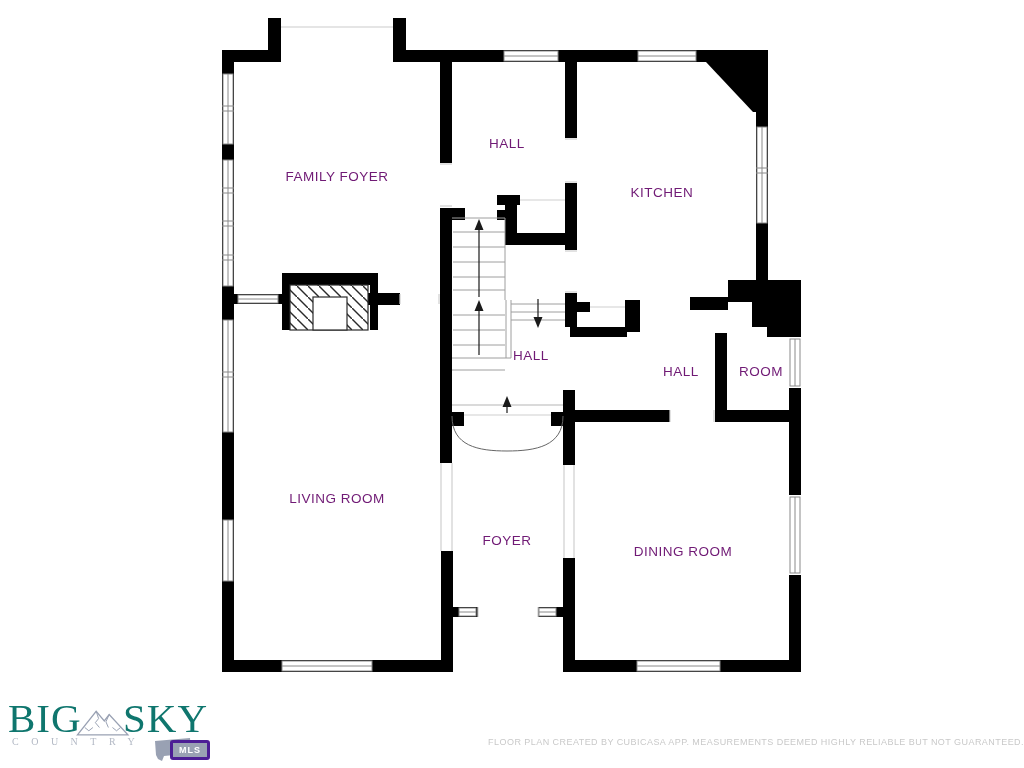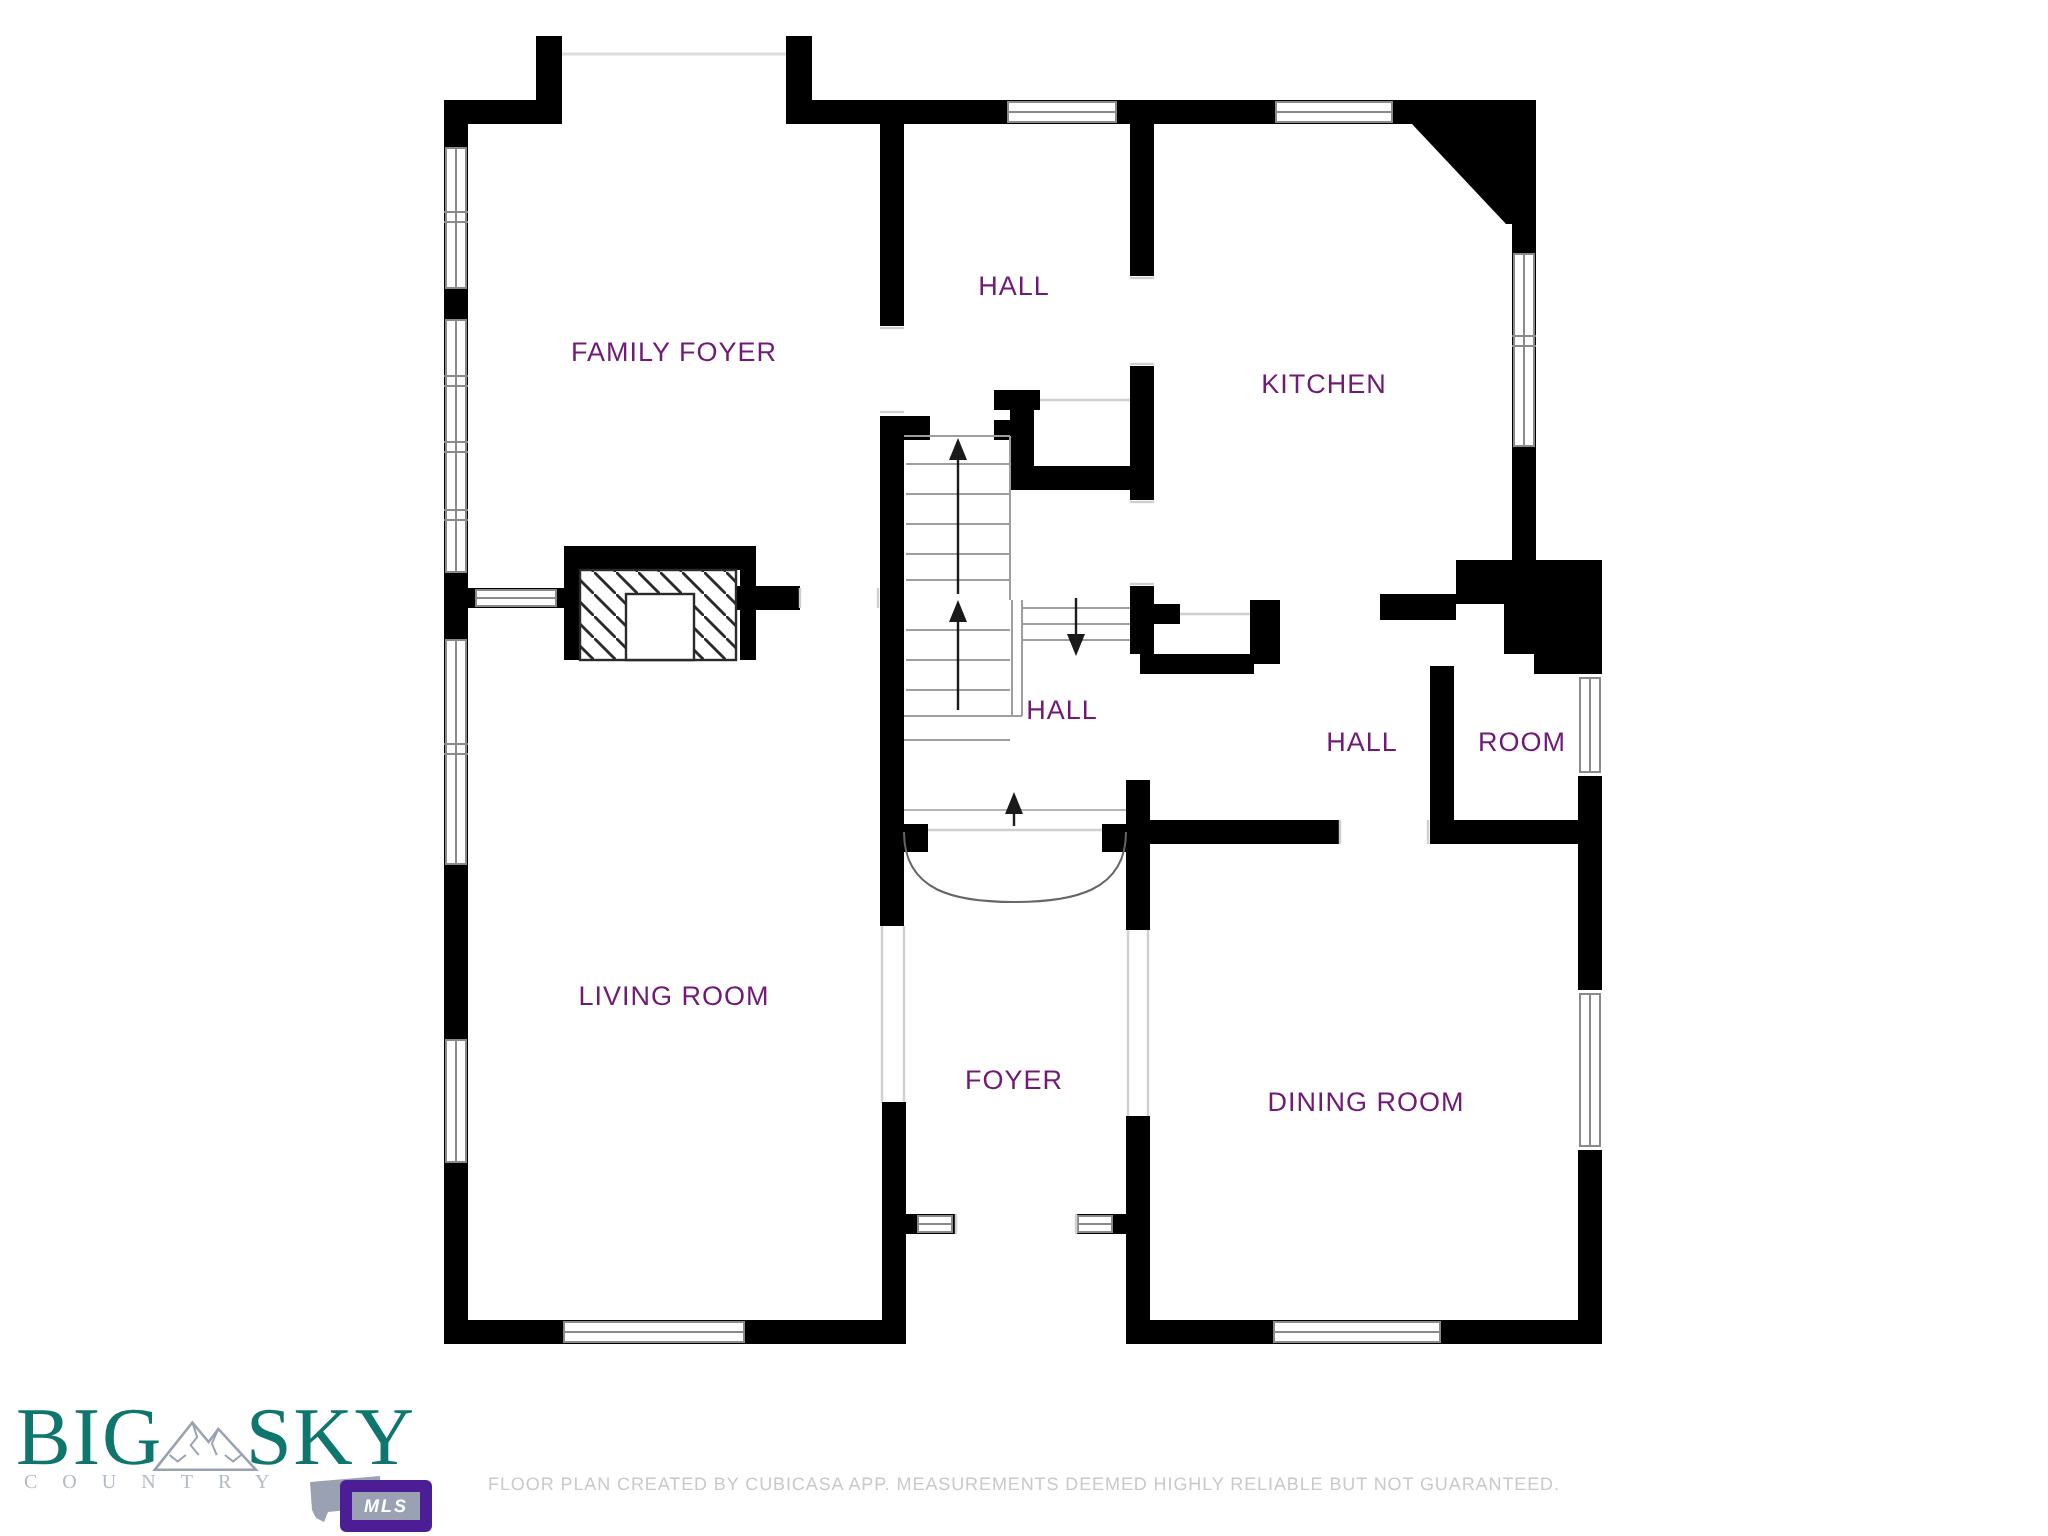--- a/index.html
+++ b/index.html
@@ -12,24 +12,24 @@
   .logo{position:absolute;left:8px;top:698px;width:200px;height:64px;}
   .logo-row{display:flex;align-items:flex-end;color:#0f766e;
             font-family:"Liberation Serif","DejaVu Serif",serif;font-size:41px;line-height:1;}
   .logo-word{letter-spacing:1px;}
   .logo-mountain{margin:0 -7px;position:relative;top:1px;}
   .logo-sub{margin-top:-3px;font-size:10px;color:#b3b9c5;letter-spacing:12.5px;
             font-family:"Liberation Serif","DejaVu Serif",serif;padding-left:4px;}
   .badge-wrap{position:absolute;left:146px;top:38px;width:52px;height:26px;}
   .montana{position:absolute;left:0;top:2px;}
   .mls-badge{position:absolute;left:16px;top:4px;min-width:28px;height:14px;padding:0 3px;
-             background:#99a1b3;border:6px solid #4c1d95;border-radius:3px;color:#fff;
+             background:#99a1b3;border:3px solid #4c1d95;border-radius:3px;color:#fff;
              font-size:9px;font-weight:bold;letter-spacing:1px;display:flex;
-             align-items:center;justify-content:center;font-style:italic;}
-  .disclaimer{position:absolute;left:0;right:0;top:737px;text-align:center;font-size:9px;
+             align-items:center;justify-content:center;}
+  .disclaimer{position:absolute;left:0;right:0;top:737px;text-align:right;font-size:9px;
               color:#c9c9c9;letter-spacing:.45px;}
 </style>
 </head>
 <body>
 
 <div class="stage">
 
   <svg class="plan-svg" width="1024" height="768" viewBox="0 0 1024 768">
     <defs>
       <pattern id="hatch" width="11" height="11" patternUnits="userSpaceOnUse">

